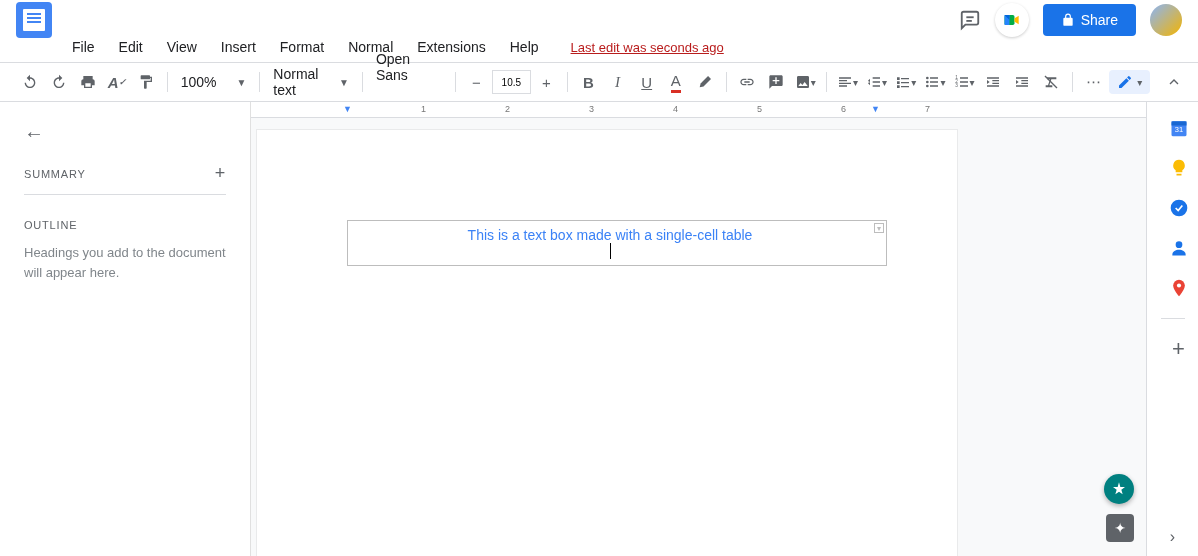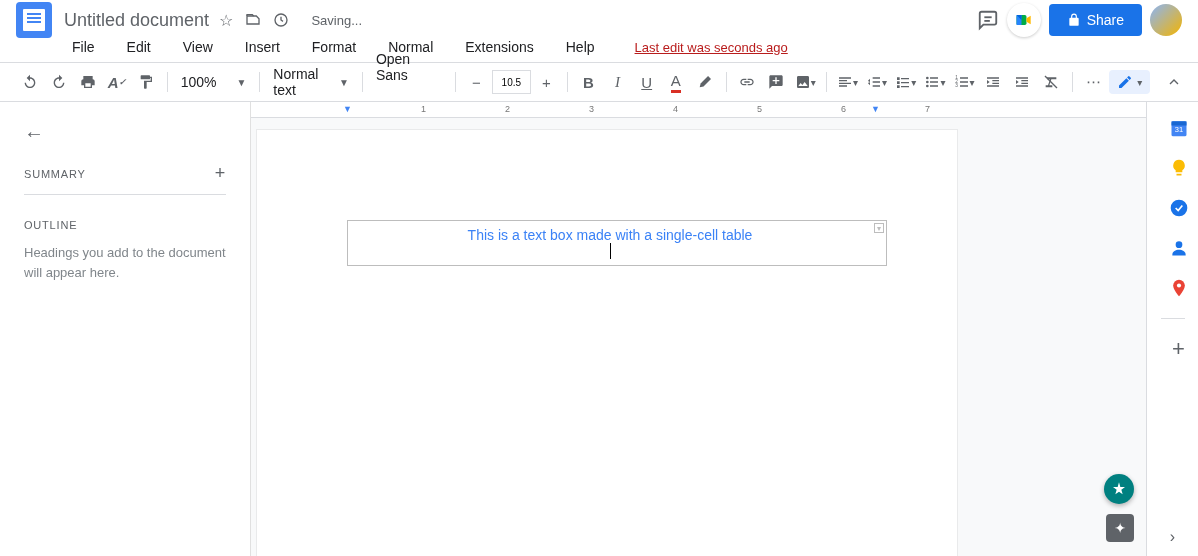--- a/index.html
+++ b/index.html
@@ -6,26 +6,26 @@
 body { background: #fff; overflow: hidden; width: 1198px; height: 556px; }
 
 .titlebar { display: flex; align-items: center; padding: 8px 16px 0 16px; height: 32px; }
 .docs-logo { width: 36px; height: 36px; background: #4285f4; border-radius: 4px; position: relative; margin-right: 12px; cursor: pointer; }
 .docs-logo::before { content: ''; position: absolute; top: 7px; left: 7px; right: 7px; bottom: 7px; background: #fff; border-radius: 1px; }
 .docs-logo::after { content: ''; position: absolute; top: 11px; left: 11px; width: 14px; height: 2px; background: #4285f4; box-shadow: 0 4px 0 #4285f4, 0 8px 0 #4285f4; }
 .doc-title { font-size: 18px; color: #5f6368; margin-right: 10px; outline: none; min-width: 1px; }
 .title-icons { display: flex; align-items: center; gap: 12px; color: #5f6368; }
 .title-icon { cursor: pointer; font-size: 16px; display: inline-flex; }
 .saving { font-size: 13px; color: #5f6368; margin-left: 10px; }
-.titlebar-right { margin-left: auto; display: flex; align-items: center; gap: 8px; }
+.titlebar-right { margin-left: auto; display: flex; align-items: center; gap: 14px; }
 .meet-icon { width: 34px; height: 34px; border-radius: 50%; box-shadow: 0 1px 3px rgba(0,0,0,0.2); display: flex; align-items: center; justify-content: center; cursor: pointer; background: #fff; }
 .share-btn { background: #1a73e8; color: #fff; border: none; border-radius: 4px; padding: 8px 18px; font-size: 14px; font-weight: 500; cursor: pointer; display: flex; align-items: center; gap: 6px; }
 .avatar { width: 32px; height: 32px; border-radius: 50%; background: linear-gradient(135deg,#8ab4f8,#f4b400); cursor: pointer; }
 
-.menubar { display: flex; align-items: center; padding: 0 16px 0 64px; height: 30px; gap: 16px; }
+.menubar { display: flex; align-items: center; padding: 0 16px 0 64px; height: 30px; gap: 8px; }
 .menu-item { font-size: 14px; color: #202124; padding: 4px 8px; border-radius: 4px; cursor: pointer; }
 .last-edit { font-size: 13px; color: #b91c1c; text-decoration: underline; margin-left: 16px; cursor: pointer; }
 
 .toolbar { height: 40px; border-top: 1px solid #dadce0; border-bottom: 1px solid #dadce0; display: flex; align-items: center; padding: 0 16px; gap: 2px; }
 .tool-btn { width: 28px; height: 28px; display: inline-flex; align-items: center; justify-content: center; color: #5f6368; cursor: pointer; border-radius: 4px; font-size: 15px; }
 .tool-sep { width: 1px; height: 20px; background: #dadce0; margin: 0 5px; }
 .tool-select { display: inline-flex; align-items: center; padding: 4px 6px; font-size: 14px; color: #202124; cursor: pointer; border-radius: 4px; gap: 20px; }
 .font-size-box { border: 1px solid #dadce0; height: 24px; width: 40px; text-align: center; font-size: 10px; display: inline-flex; align-items: center; justify-content: center; }
 .edit-mode { margin-left: auto; background: #e8f0fe; border-radius: 4px; padding: 4px 8px; display: flex; align-items: center; gap: 4px; color: #1a73e8; cursor: pointer; }
 .collapse-btn { margin-left: 14px; cursor: pointer; color: #5f6368; }
@@ -58,41 +58,20 @@
 
 .caret { font-size: 10px; color: #5f6368; }
 .red-underline { border-bottom: 3px solid #d93025; padding-bottom: 1px; }
 svg { display: block; }
 </style>
 </head>
 <body>
 
 <div class="titlebar">
   <div class="docs-logo"></div>
-  <div style="display:flex;flex-direction:column;">
-    <div style="display:flex;align-items:center;">
-      <span class="doc-title">Untitled document</span>
-      <div class="title-icons">
-        <span class="title-icon">☆</span>
-        <span class="title-icon">
-          <svg width="16" height="16" viewBox="0 0 24 24" fill="none" stroke="#5f6368" stroke-width="2">
-              <path d="M3 6h14l4 4v8H3z"></path>
-              <path d="M3 6V4h8l2 2"></path>
-            </svg>
-        </span>
-        <span class="title-icon">
-          <svg width="16" height="16" viewBox="0 0 24 24" fill="none" stroke="#5f6368" stroke-width="2">
-              <circle cx="12" cy="12" r="9"></circle>
-              <path d="M12 7v5l3 2"></path>
-            </svg>
-        </span>
-        <span class="saving">Saving...</span>
-      </div>
-    </div>
-  </div>
   <div class="titlebar-right">
     <span style="color:#5f6368;cursor:pointer;">
       <svg width="22" height="22" viewBox="0 0 24 24" fill="none" stroke="#5f6368" stroke-width="2">
           <path d="M21 15a2 2 0 0 1-2 2H7l-4 4V5a2 2 0 0 1 2-2h14a2 2 0 0 1 2 2z"></path>
           <line x1="8" y1="9" x2="16" y2="9"></line>
           <line x1="8" y1="13" x2="14" y2="13"></line>
         </svg>
     </span>
     <div class="meet-icon">
       <svg width="20" height="20" viewBox="0 0 24 24">

